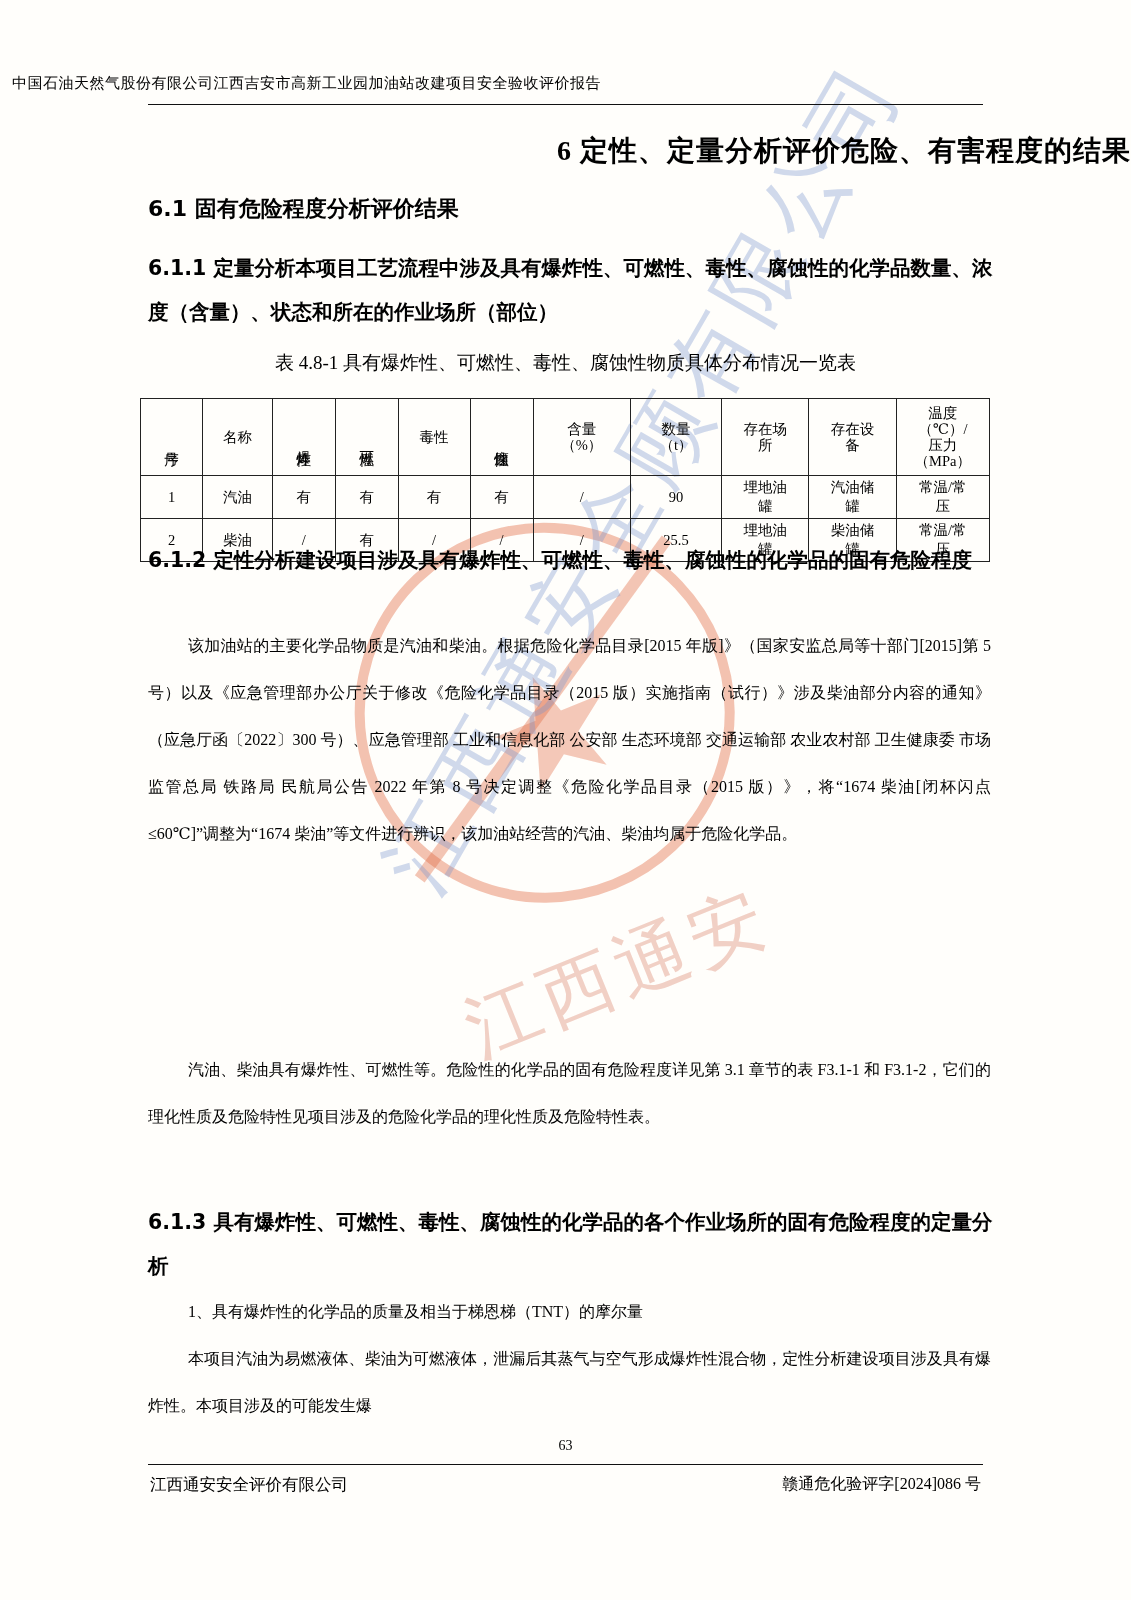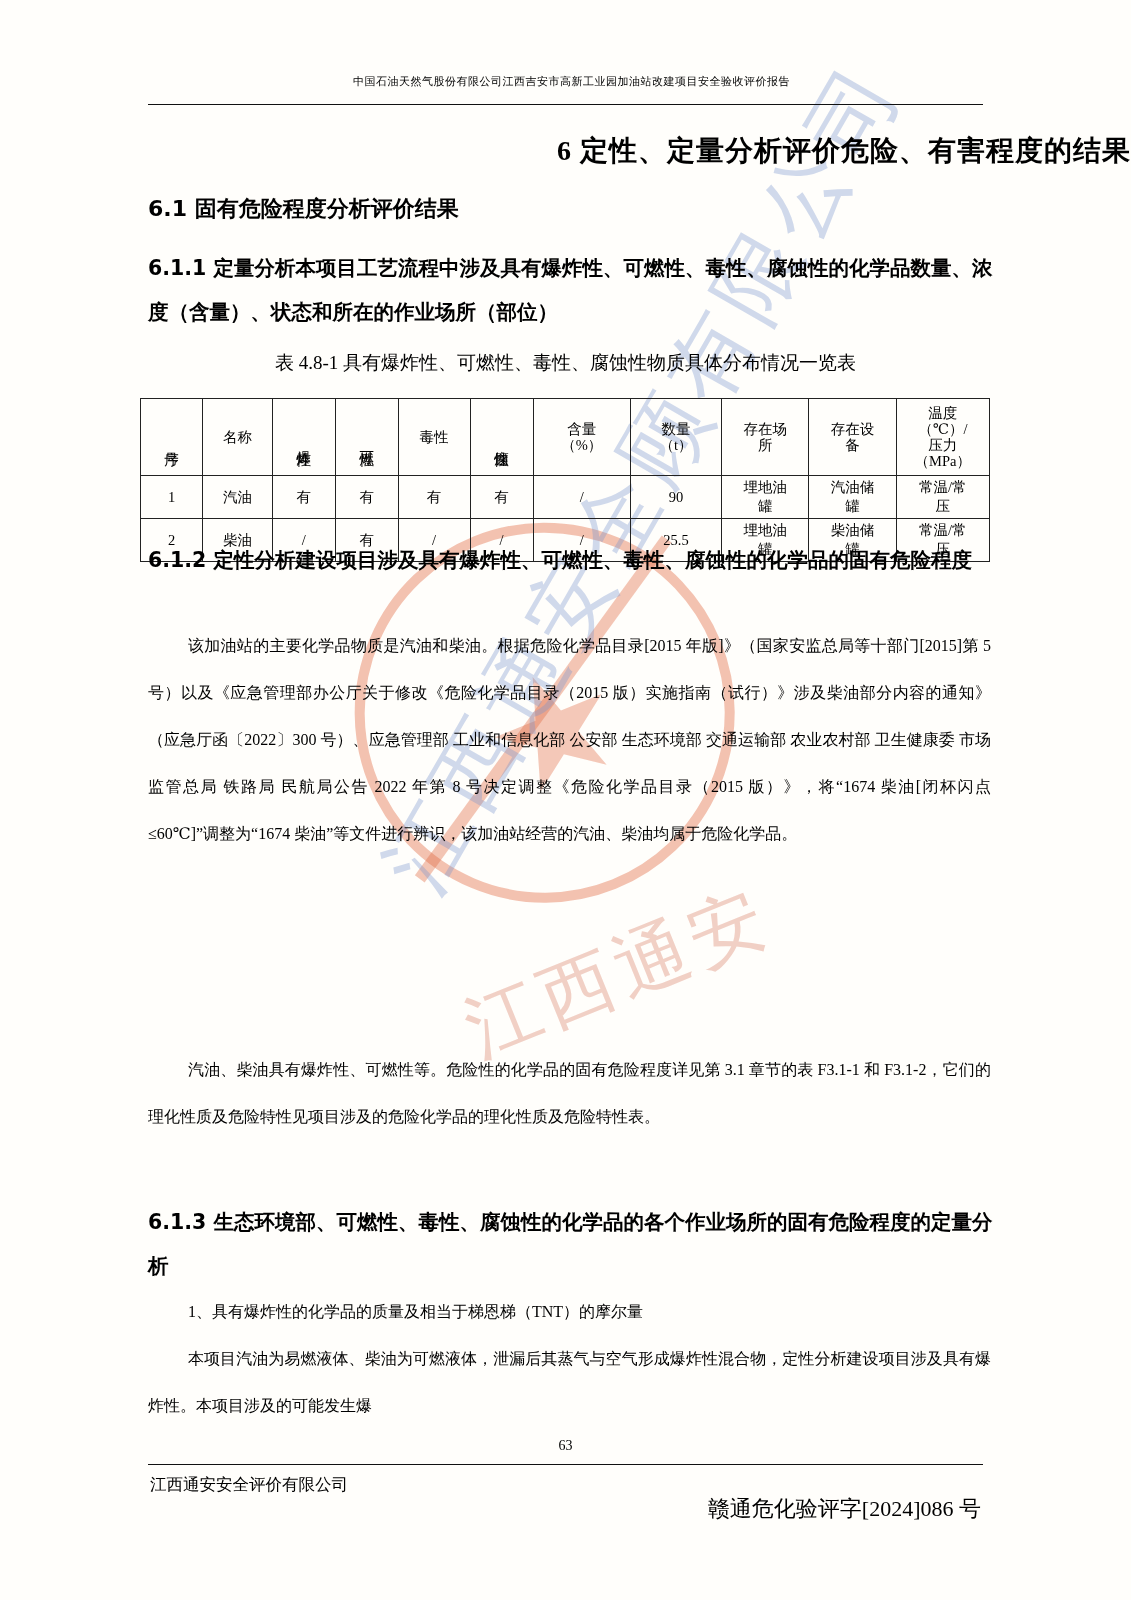--- a/index.html
+++ b/index.html
@@ -81,22 +81,21 @@
   }
   
   .content {
     position: relative;
     z-index: 2;
   }
   .runhead {
     position: absolute;
     left: 12px; right: 0;
     top: 74px;
-    text-align: center;
-    font-size: 11px;
+    font-size: 15px;
     letter-spacing: 0.5px;
   }
   .runhead-rule {
     position: absolute;
     left: 148px;
     right: 148px;
     top: 104px;
     border-top: 1.2px solid #111;
   }
   
@@ -202,22 +201,21 @@
   .footer-left {
     position: absolute;
     left: 150px;
     top: 1474px;
     font-size: 16.5px;
   }
   .footer-right {
     position: absolute;
     right: 150px;
     top: 1474px;
-    font-size: 22px;
-    margin-top: 20px;
+    font-size: 16px;
   }
 </style>
 </head>
 <body>
 
 <div class="page">
 
   <div class="watermark">
     <div class="wm-stamp">
       <div class="wm-ring"></div>
@@ -283,21 +281,21 @@
           <td>常温/常压</td>
         </tr>
       </tbody>
     </table>
 
     <div class="h3 h3-b">6.1.2 定性分析建设项目涉及具有爆炸性、可燃性、毒性、腐蚀性的化学品的固有危险程度</div>
 
     <div class="para p1">该加油站的主要化学品物质是汽油和柴油。根据危险化学品目录[2015 年版]》（国家安监总局等十部门[2015]第 5 号）以及《应急管理部办公厅关于修改《危险化学品目录（2015 版）实施指南（试行）》涉及柴油部分内容的通知》（应急厅函〔2022〕300 号）、应急管理部 工业和信息化部 公安部 生态环境部 交通运输部 农业农村部 卫生健康委 市场监管总局 铁路局 民航局公告 2022 年第 8 号决定调整《危险化学品目录（2015 版）》，将“1674 柴油[闭杯闪点≤60℃]”调整为“1674 柴油”等文件进行辨识，该加油站经营的汽油、柴油均属于危险化学品。</div>
     <div class="para p2">汽油、柴油具有爆炸性、可燃性等。危险性的化学品的固有危险程度详见第 3.1 章节的表 F3.1-1 和 F3.1-2，它们的理化性质及危险特性见项目涉及的危险化学品的理化性质及危险特性表。</div>
 
-    <div class="h3 h3-c">6.1.3 生态环境部、可燃性、毒性、腐蚀性的化学品的各个作业场所的固有危险程度的定量分析</div>
+    <div class="h3 h3-c">6.1.3 具有爆炸性、可燃性、毒性、腐蚀性的化学品的各个作业场所的固有危险程度的定量分析</div>
 
     <div class="para p3">1、具有爆炸性的化学品的质量及相当于梯恩梯（TNT）的摩尔量</div>
     <div class="para p4">本项目汽油为易燃液体、柴油为可燃液体，泄漏后其蒸气与空气形成爆炸性混合物，定性分析建设项目涉及具有爆炸性。本项目涉及的可能发生爆</div>
 
     <div class="pagenum">63</div>
     <div class="footer-rule"></div>
     <div class="footer-left">江西通安安全评价有限公司</div>
     <div class="footer-right">赣通危化验评字[2024]086 号</div>
 
   </div>

